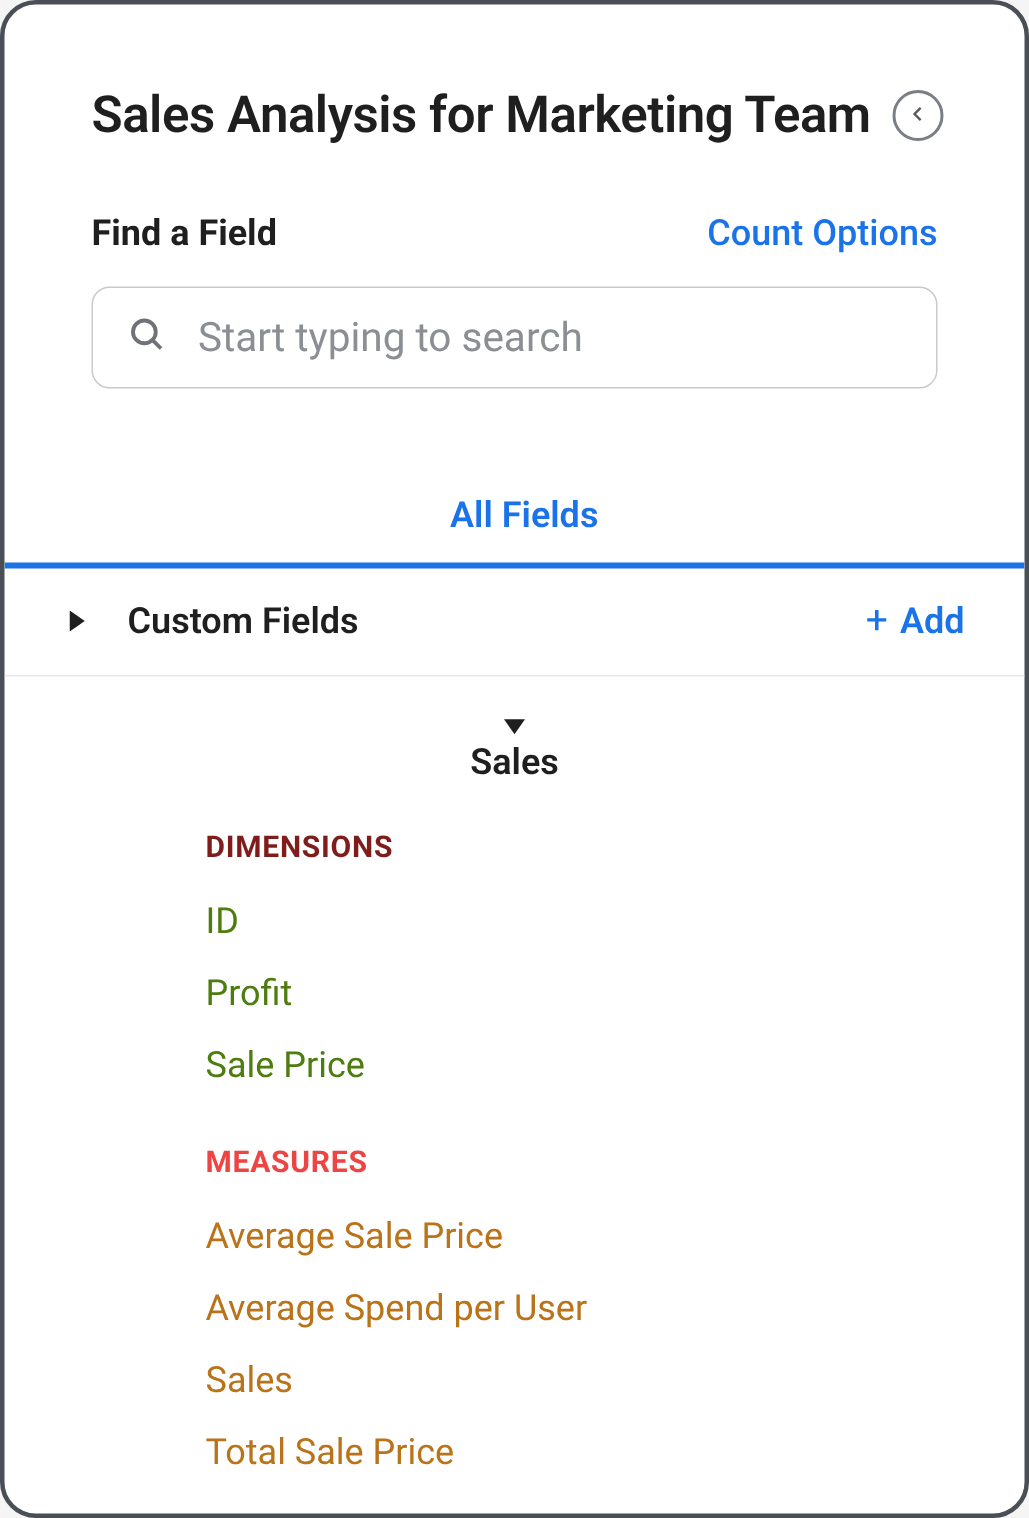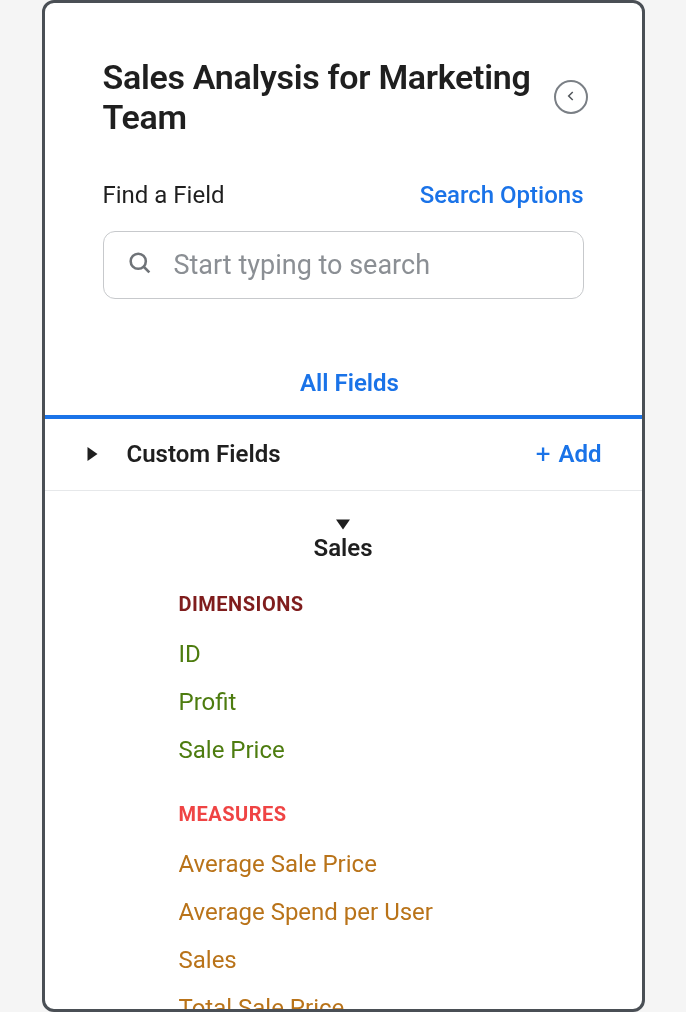--- a/index.html
+++ b/index.html
@@ -9,25 +9,25 @@
       font-family: -apple-system, BlinkMacSystemFont, "Segoe UI", Roboto, Helvetica, Arial, sans-serif;
     }
     body {
       background: #f5f5f5;
       display: flex;
       justify-content: center;
       align-items: flex-start;
       padding: 0;
     }
     .panel {
-      width: 603px;
+      width: 686px;
       height: 1012px;
       background: #ffffff;
       border: 3px solid #4a4f55;
-      border-radius: 12px;
+      border-radius: 24px;
       overflow: hidden;
       position: relative;
     }
     .header {
       display: flex;
       align-items: center;
       justify-content: space-between;
       padding: 54px 54px 0 58px;
     }
     .title {
@@ -55,21 +55,21 @@
       fill: none;
     }
     .find-row {
       display: flex;
       align-items: center;
       justify-content: space-between;
       padding: 44px 58px 0 58px;
     }
     .find-label {
       font-size: 24px;
-      font-weight: 400;
+      font-weight: 700;
       color: #1f1f1f;
     }
     .search-options {
       font-size: 24px;
       font-weight: 500;
       color: #1a73e8;
       cursor: pointer;
     }
     .search-wrap {
       padding: 22px 58px 0 58px;
@@ -205,21 +205,21 @@
       <span>
         <svg viewBox="0 0 24 24">
             <polyline points="15 5 8 12 15 19"></polyline>
           </svg>
       </span>
     </div>
   </div>
 
   <div class="find-row">
     <div class="find-label">Find a Field</div>
-    <div class="search-options">Search Options</div>
+    <div class="search-options">Count Options</div>
   </div>
 
   <div class="search-wrap">
     <div class="search-box">
       <span class="search-icon">
         <svg viewBox="0 0 24 24">
             <circle cx="10.5" cy="10.5" r="6.5"></circle>
             <line x1="20" y1="20" x2="15.2" y2="15.2"></line>
           </svg>
       </span>

